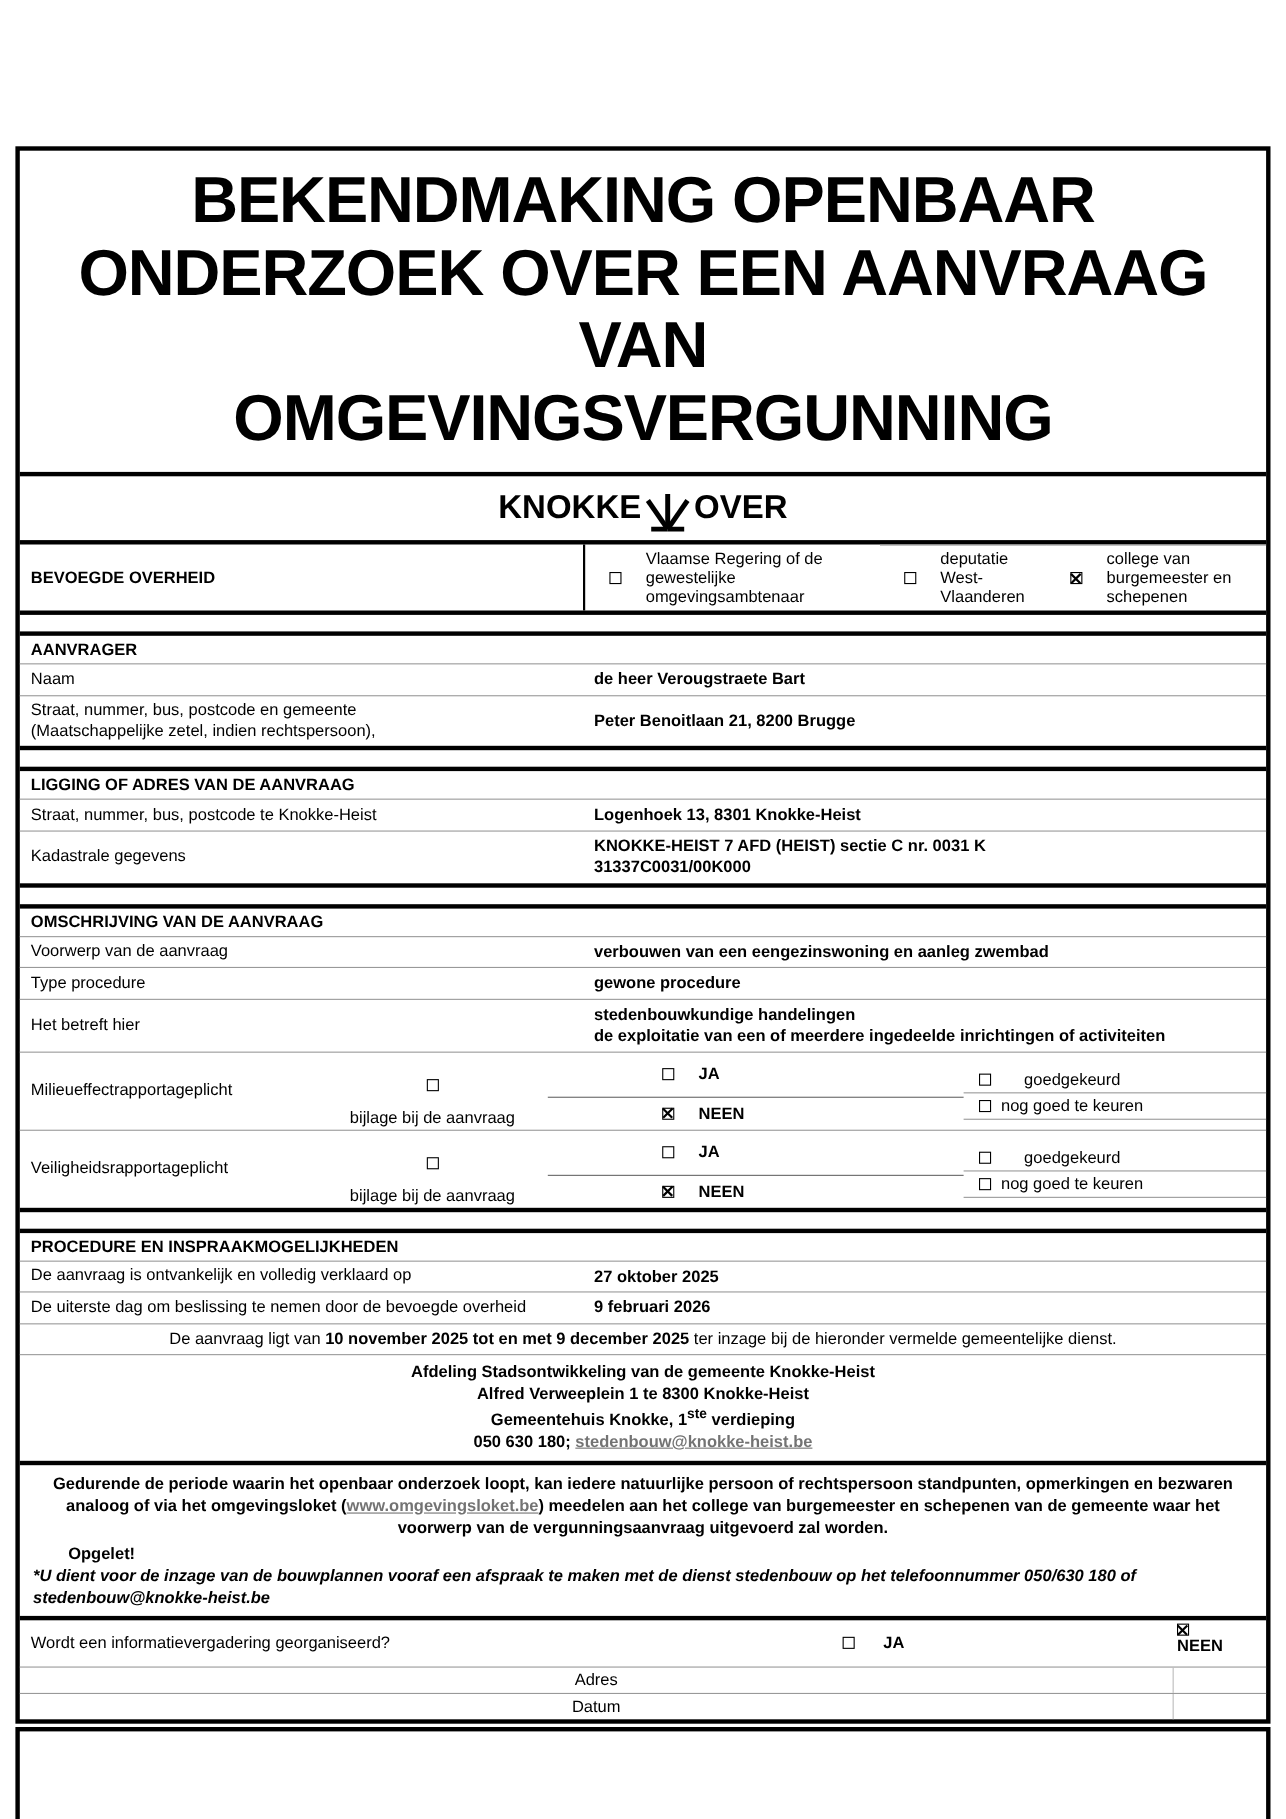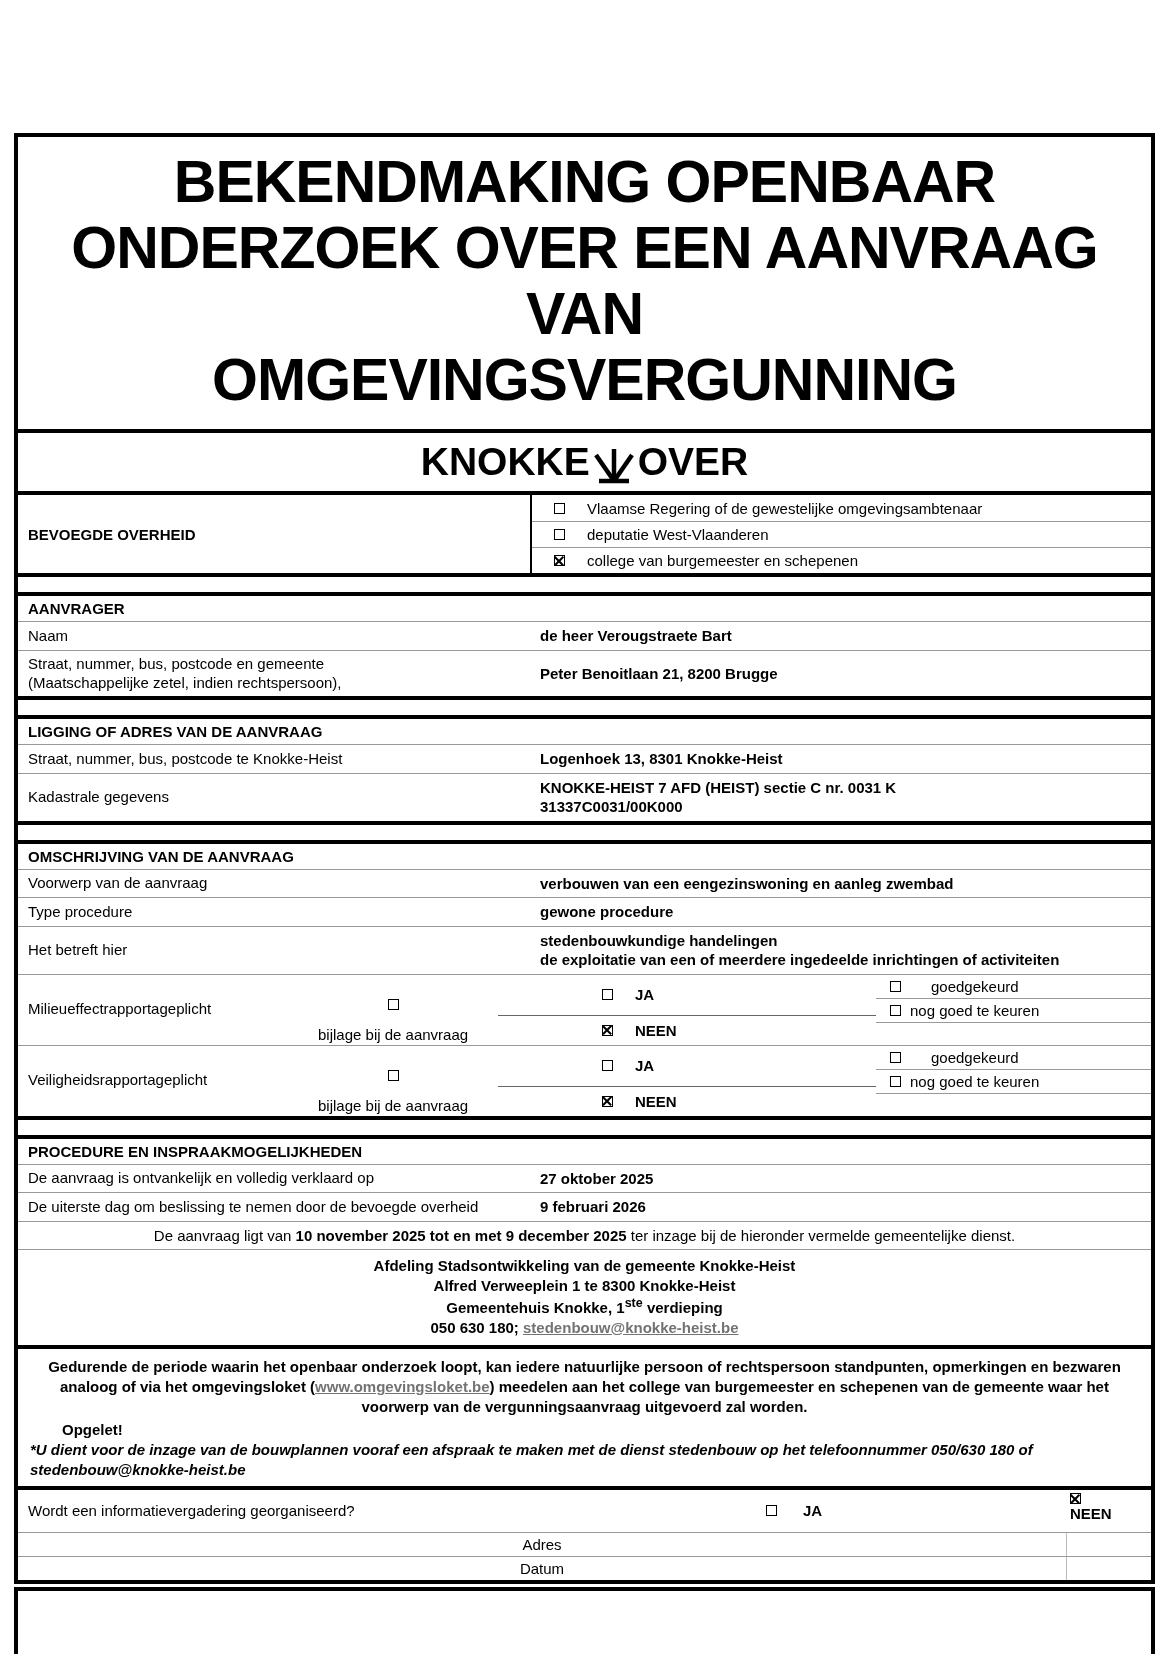--- a/index.html
+++ b/index.html
@@ -6,53 +6,53 @@
   .page{position:relative;width:1169px;height:1654px;background:#fff;color:#000;
         font-family:"Liberation Sans","DejaVu Sans",sans-serif;font-size:15px;overflow:hidden;}
   .doc{position:absolute;left:14px;top:133px;width:1141px;box-sizing:border-box;}
   .mainbox{border:4px solid #000;background:#fff;box-sizing:border-box;}
 
   
   .title-box{padding:12px 6px 16px;text-align:center;font-weight:bold;
              font-size:59px;line-height:1.12;letter-spacing:-1px;}
   .thick{border-top:4px solid #000;}
   .logo-row{height:58px;display:flex;align-items:center;justify-content:center;
-            font-size:39px;font-weight:bold;letter-spacing:0;}
+            font-size:30px;font-weight:bold;letter-spacing:0;}
   .logo-sym{width:44px;height:40px;margin:6px 2px 0;}
 
   
   .band{height:15px;border-top:4px solid #000;border-bottom:4px solid #000;}
 
   
   .sec-header{display:flex;align-items:center;min-height:25px;padding:3px 10px;font-weight:bold;box-sizing:border-box;}
   .row{display:flex;align-items:center;min-height:25px;border-top:1px solid #999;box-sizing:border-box;}
   .cell-label{width:512px;padding:4px 10px;box-sizing:border-box;line-height:1.25;}
   .cell-value{flex:1;padding:4px 10px;font-weight:bold;box-sizing:border-box;line-height:1.3;}
 
   
   .bev{display:flex;align-items:stretch;border-top:4px solid #000;}
   .bev-label{width:512px;display:flex;align-items:center;padding:6px 10px;font-weight:bold;box-sizing:border-box;}
-  .bev-opts{flex:1;display:flex;flex-direction:column;border-left:2px solid #000;}
+  .bev-opts{flex:1;display:flex;flex-direction:row;border-left:2px solid #000;}
   .bev-opt{display:flex;align-items:center;gap:22px;min-height:26px;padding:4px 12px 4px 22px;box-sizing:border-box;}
   .bev-opt + .bev-opt{border-top:1px solid #999;}
 
   
   .cb{width:11px;height:11px;border:1.5px solid #000;display:inline-block;position:relative;flex:none;background:#fff;box-sizing:border-box;}
   .cb.checked::before,.cb.checked::after{content:"";position:absolute;left:-2px;top:3.5px;width:12px;height:1.6px;background:#000;}
   .cb.checked::before{transform:rotate(45deg);}
   .cb.checked::after{transform:rotate(-45deg);}
 
   
   .mv{position:relative;height:70px;border-top:1px solid #999;}
   .mv-label{position:absolute;left:10px;top:25px;}
   .mv-bijlage{position:absolute;left:300px;top:24px;display:flex;align-items:center;gap:16px;flex-direction:column;}
   .mv-line{position:absolute;left:480px;width:378px;top:40px;border-top:1px solid #666;}
   .mv-ja{position:absolute;left:584px;top:11px;display:flex;align-items:center;gap:22px;font-weight:bold;}
   .mv-neen{position:absolute;left:584px;top:47px;display:flex;align-items:center;gap:22px;font-weight:bold;}
-  .mv-right{position:absolute;left:858px;right:0;top:0;}
+  .mv-right{position:absolute;left:858px;right:0;top:13px;}
   .mv-r{display:flex;align-items:center;min-height:24px;border-bottom:1px solid #999;padding:2px 4px 2px 14px;box-sizing:border-box;}
   .mv-r.g1{gap:30px;}
   .mv-r.g2{gap:9px;}
 
   
   .center-line{border-top:1px solid #999;text-align:center;padding:4px 8px;line-height:1.3;}
   .dienst{border-top:1px solid #999;text-align:center;font-weight:bold;padding:6px 8px 8px;line-height:1.3;}
   a.lnk{color:#737373;text-decoration:underline;cursor:pointer;}
 
   

